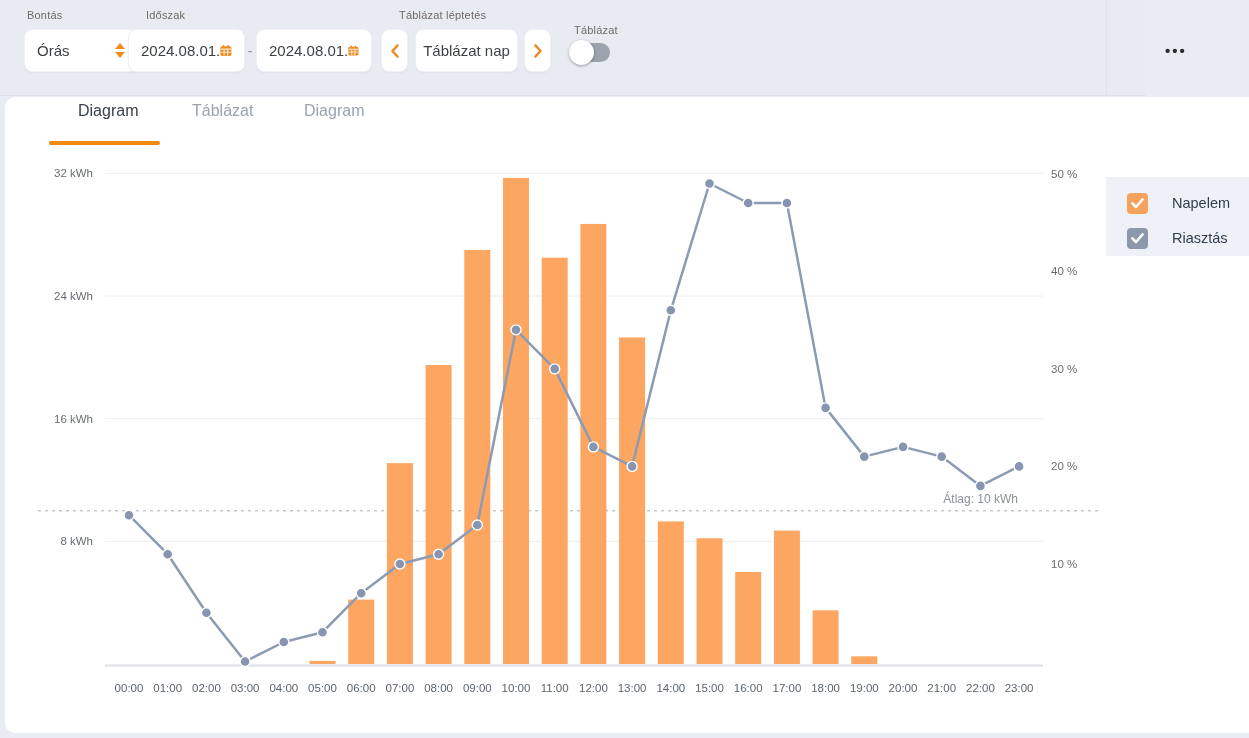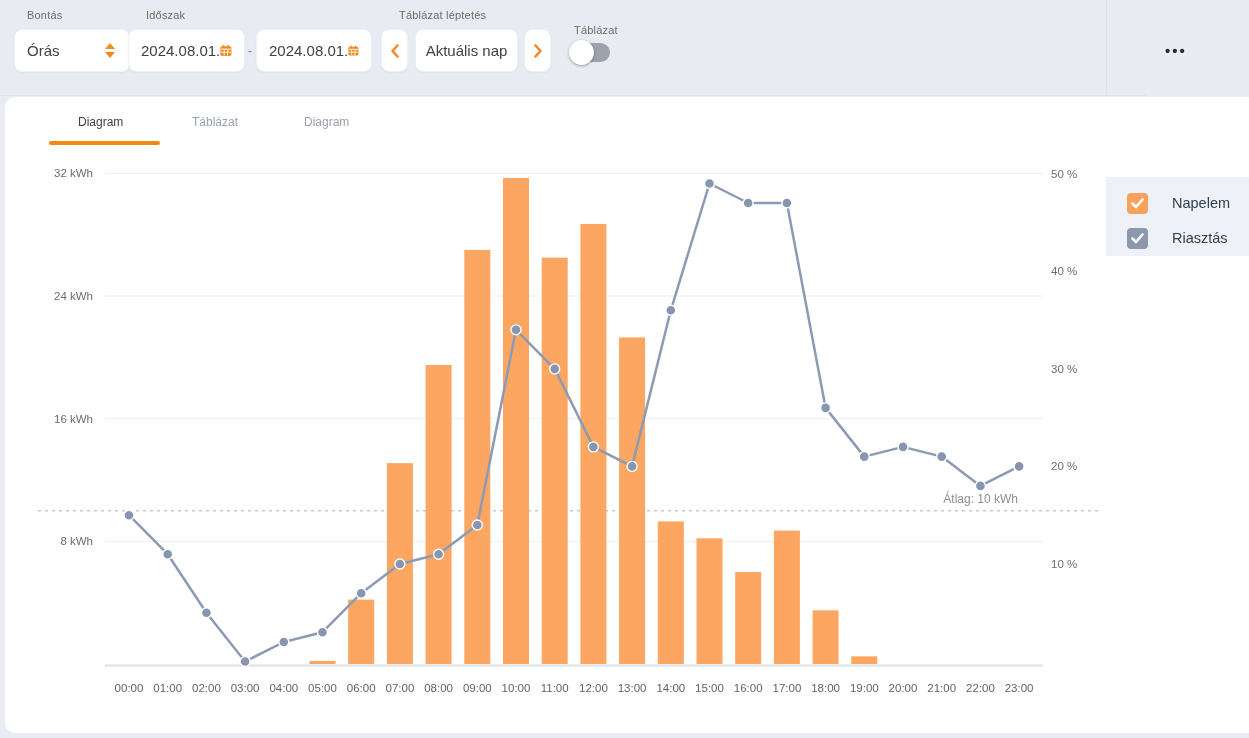--- a/index.html
+++ b/index.html
@@ -26,21 +26,21 @@
   .toggle-track{position:absolute;width:38px;height:19px;border-radius:10px;background:#9CA3AD;cursor:pointer}
   .toggle-knob{position:absolute;left:-3px;top:-3px;width:25px;height:25px;border-radius:50%;background:#FFFFFF;box-shadow:0 1px 3px rgba(0,0,0,.35)}
   .tb-divider{position:absolute;left:1106px;top:0;width:1px;height:95px;background:#DEE2E9}
   .more-btn{position:absolute;left:1150px;top:34px;width:52px;height:32px;display:flex;align-items:center;justify-content:center;cursor:pointer;border-radius:6px}
   .more-btn span{font-size:15px;font-weight:bold;letter-spacing:2px;color:#2E2E2E;line-height:1}
 
   
   .card{position:absolute;left:5px;top:97px;width:1244px;height:636px;background:#FFFFFF;border-radius:10px 0 0 10px}
 
   
-  .tab{position:absolute;top:18px;font-size:12px;cursor:pointer;white-space:nowrap}
+  .tab{position:absolute;top:5px;font-size:16px;cursor:pointer;white-space:nowrap}
   .tab.active{color:#3A4049}
   .tab.inactive{color:#9AA3AE}
   .tab-underline{position:absolute;left:44px;top:44px;width:111px;height:4px;background:#F28A10;border-radius:2px}
 
   
   #chart{position:absolute;left:0;top:0;width:1249px;height:738px}
   #chart text{font-family:"Liberation Sans","DejaVu Sans",sans-serif}
 
   
   .legend{position:absolute;left:1106px;top:177px;width:143px;height:79px;background:#EEF1F7;box-sizing:border-box;padding:15px 0 0 21px}
@@ -49,21 +49,21 @@
   .legend-label{margin-left:24px;font-size:14.5px;color:#323D4D;white-space:nowrap}
 
   .bottom-strip{position:absolute;left:0;top:733px;width:1249px;height:5px;background:#E9EDF3}
 </style>
 </head>
 <body>
 
 <header class="toolbar">
 
   <span class="tb-label" style="left:27px;top:9px">Bontás</span>
-  <div class="box" style="left:14px;top:29px;width:116px;height:43px;padding:0 14px 0 12px">
+  <div class="box" style="left:24px;top:29px;width:116px;height:43px;padding:0 14px 0 12px">
     <span class="val">Órás</span>
     <span class="sort-icon">
         <i class="tri-up"></i>
         <i class="tri-down"></i>
       </span>
   </div>
 
   <span class="tb-label" style="left:146px;top:9px">Időszak</span>
   <div class="box" style="left:128px;top:29px;width:117px;height:43px;padding:0 12px">
     <span class="val">2024.08.01.</span>
@@ -91,21 +91,21 @@
     </svg>
   </div>
 
   <span class="tb-label" style="left:399px;top:9px">Táblázat léptetés</span>
   <div class="box chev-btn" style="left:381px;top:29px;width:27px;height:43px">
     <svg width="12" height="16" viewBox="0 0 12 16">
       <polyline points="8.5,2.5 3.5,8 8.5,13.5" fill="none" stroke="#F08B21" stroke-width="2.6" stroke-linecap="round" stroke-linejoin="round"></polyline>
     </svg>
   </div>
   <div class="box" style="left:415px;top:29px;width:103px;height:43px;justify-content:center">
-    <span class="val">Aktuális nap</span>
+    <span class="val">Táblázat nap</span>
   </div>
   <div class="box chev-btn" style="left:524px;top:29px;width:27px;height:43px">
     <svg width="12" height="16" viewBox="0 0 12 16">
       <polyline points="3.5,2.5 8.5,8 3.5,13.5" fill="none" stroke="#F08B21" stroke-width="2.6" stroke-linecap="round" stroke-linejoin="round"></polyline>
     </svg>
   </div>
 
   <span class="tb-label" style="left:574px;top:24px">Táblázat</span>
   <div class="toggle-track" style="left:572px;top:43px">
     <div class="toggle-knob"></div>

